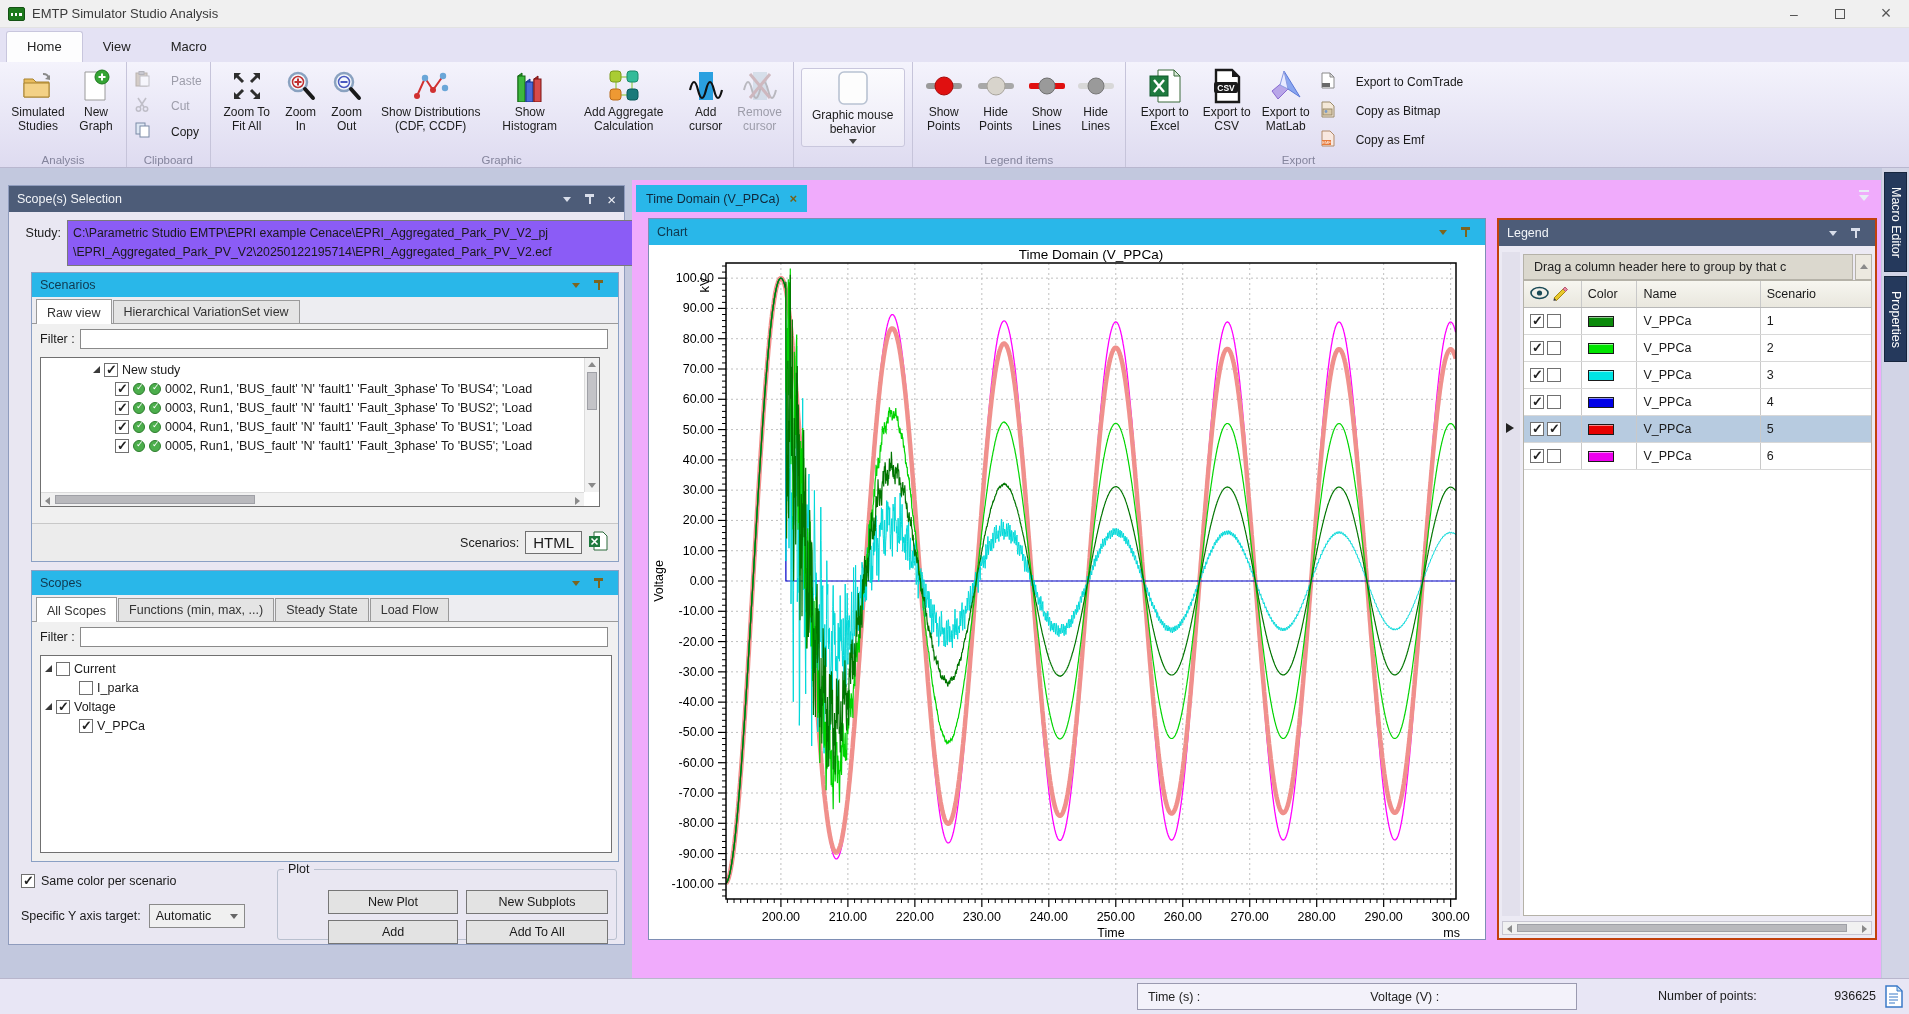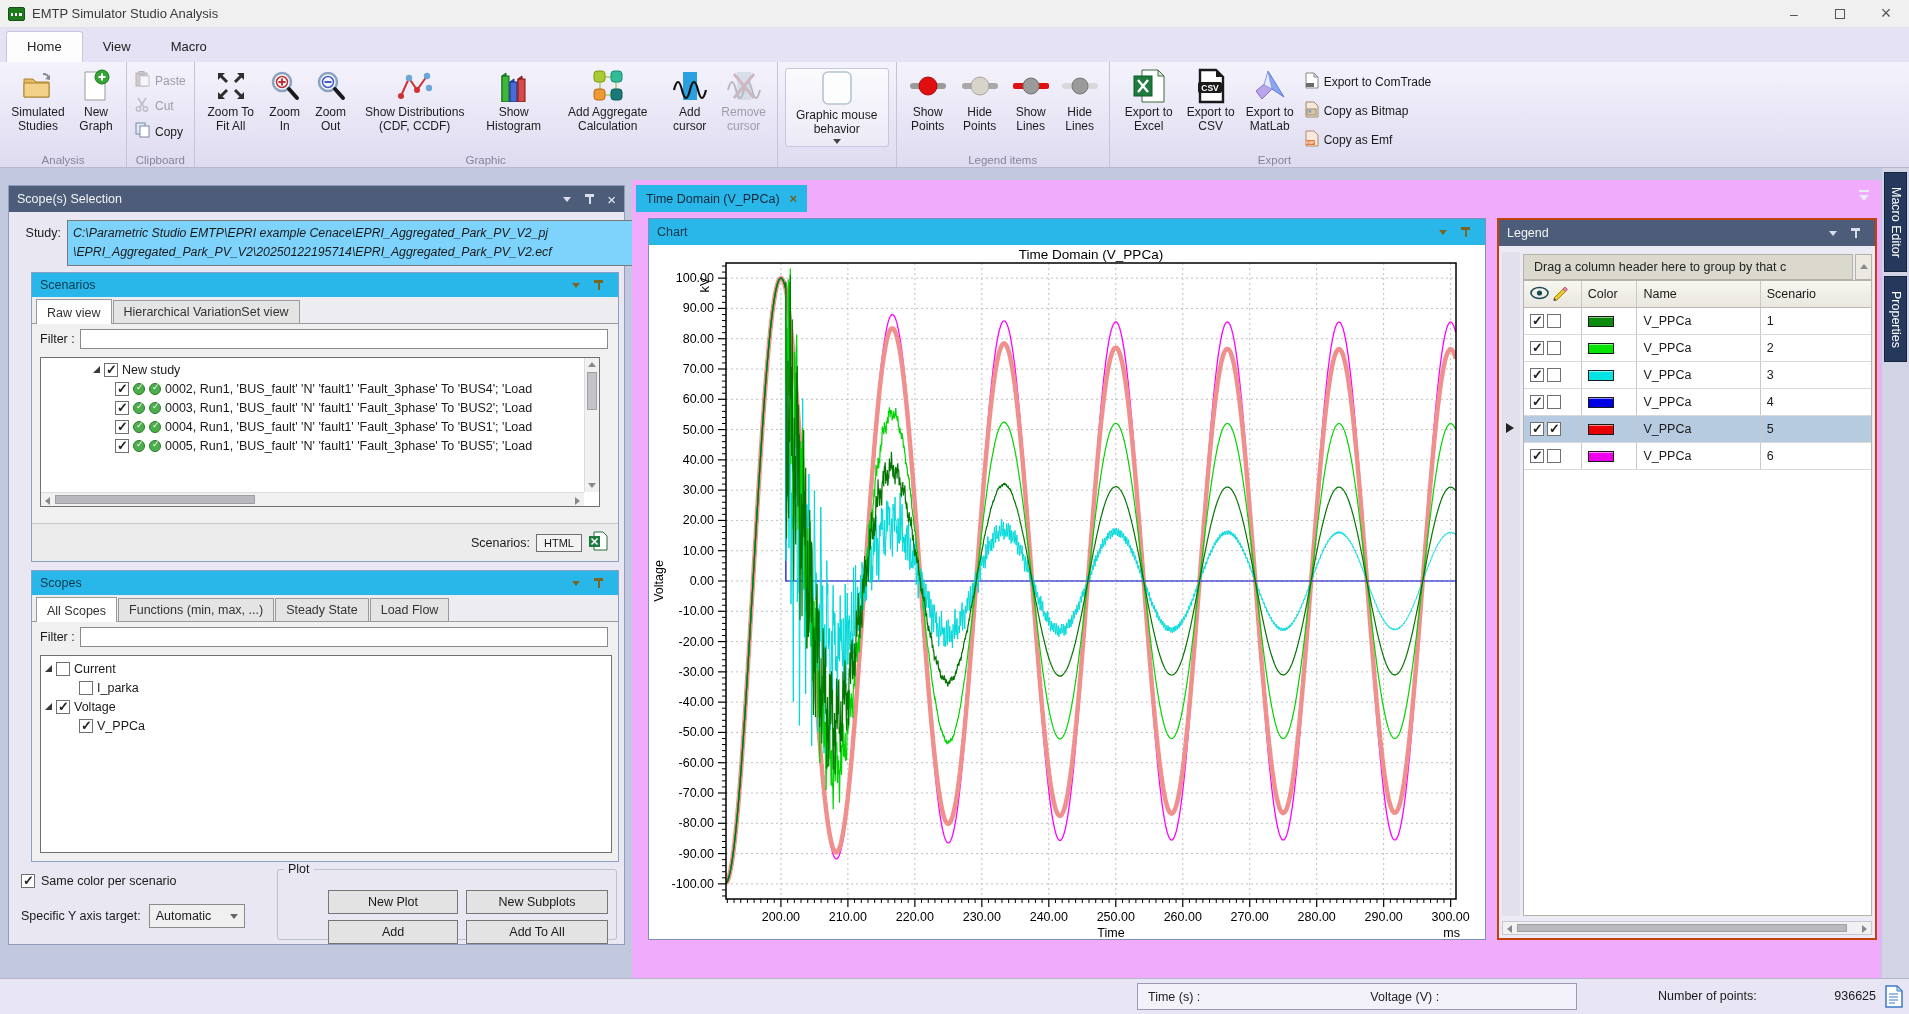--- a/index.html
+++ b/index.html
@@ -29,21 +29,21 @@
   .ribbon { position:absolute; left:0; top:62px; right:0; height:106px;
     background:linear-gradient(#f4f3fc, #dedbf0); border-bottom:1px solid #b9b7cf; display:flex; }
   .rgroup { position:relative; display:flex; align-items:flex-start; padding:3px 5px 17px; border-right:1px solid #c6c4da; }
   .glabel { position:absolute; bottom:1px; left:0; right:0; text-align:center; font-size:11.5px; color:#84849c; }
   .lg-btn { display:flex; flex-direction:column; align-items:center; justify-content:flex-start; padding:3px 2px; border-radius:3px; }
   .lg-btn .ico { height:36px; display:flex; align-items:center; justify-content:center; margin-bottom:2px; }
   .lg-btn .lbl { font-size:12px; line-height:1.15; text-align:center; color:#1c1c1c; }
   .disabled .lbl { color:#9d9daa; }
   .disabled .ico { opacity:.45; filter:grayscale(.6); }
   .sm-col { display:flex; flex-direction:column; justify-content:flex-start; gap:5px; padding-top:5px; }
-  .sm-btn { display:flex; align-items:center; gap:5px; font-size:12px; padding:1px 3px; }
+  .sm-btn { display:flex; align-items:center; gap:21px; font-size:12px; padding:1px 3px; }
   .mouse-frame { border:1px solid #c9c7dd; background:linear-gradient(#fbfbfe,#eceaf6); border-radius:3px; margin:3px 2px; padding:2px 6px; }
 
   
   .main { position:absolute; left:0; top:168px; right:0; height:810px; background:#c2c8de; }
 
   
   .panel { position:absolute; background:#e9e7f2; border:1px solid #8f9cbd; }
   .p-hdr { height:26px; background:#4d5c78; color:#f2f4f8; display:flex; align-items:center; padding:0 8px; font-size:12.5px; }
   .p-hdr .sp { flex:1; }
   .caret-down { width:0; height:0; border-left:4px solid transparent; border-right:4px solid transparent; border-top:5px solid #d9deea; margin:0 7px; }
@@ -73,21 +73,21 @@
   .gdot::before { content:"✓"; position:absolute; left:2px; top:-2px; font-size:9px; color:#fff; }
   .expander { width:0; height:0; border-left:7px solid transparent; border-bottom:7px solid #3a3a3a; flex:0 0 auto; }
 
   .vscroll { position:absolute; width:15px; background:#f1f1f1; border-left:1px solid #dcdcdc; }
   .vthumb { position:absolute; left:2px; right:2px; background:#c3c3c7; border:1px solid #9fa0a6; }
   .hscroll { position:absolute; height:14px; background:#f1f1f1; border-top:1px solid #dcdcdc; }
   .hthumb { position:absolute; top:2px; bottom:2px; background:#b9b9bd; border:1px solid #9fa0a6; }
   .sarrow { position:absolute; width:0; height:0; }
 
   .wbtn { background:#e3e3e3; border:1px solid #767676; font-size:12.5px; text-align:center; padding:4px 8px; color:#1a1a1a; }
-  .html-btn { background:#f3f3f3; border:1px solid #707070; padding:2px 7px; font-size:11px; }
+  .html-btn { background:#f3f3f3; border:1px solid #707070; padding:2px 7px; font-size:15px; }
 
   fieldset.plotset { position:absolute; border:1px solid #b9c0cf; border-radius:3px; }
   fieldset.plotset legend { font-size:12.5px; padding:0 4px; margin-left:6px; color:#1a1a1a; }
 
   .ysel { display:inline-flex; align-items:center; justify-content:space-between; width:96px; height:24px; background:#f0f0f0; border:1px solid #8a8a8a; padding:0 6px; font-size:12.5px; }
   .ysel .chev { width:0; height:0; border-left:4px solid transparent; border-right:4px solid transparent; border-top:5px solid #666; }
 
   
   .doc-well { position:absolute; left:632px; top:12px; width:1249px; height:798px; background:#f0abfc; }
   .doc-tab { position:absolute; left:4px; top:5px; height:27px; background:#29b7e9; color:#11293c; display:flex; align-items:center; padding:0 10px; font-size:12.5px; gap:10px; }
@@ -431,21 +431,21 @@
     <div class="panel" style="left:8px; top:17px; width:617px; height:760px;">
       <div class="p-hdr">
         <span>Scope(s) Selection</span>
         <span class="sp"></span>
         <span class="caret-down"></span>
         <span class="pin-ico"></span>
         <span class="close-w"></span>
       </div>
 
       <div style="position:absolute; left:8px; top:40px; width:44px; text-align:right; font-size:12.5px;">Study:</div>
-      <div style="position:absolute; left:58px; top:34px; width:652px; height:46px; background:#7dd3fc; border:1px solid #7a7a7a; padding:3px 5px; font-size:12.3px; line-height:1.55; white-space:nowrap; overflow:hidden;font-style:italic;">
+      <div style="position:absolute; left:58px; top:34px; width:652px; height:46px; background:#8b5cf6; border:1px solid #7a7a7a; padding:3px 5px; font-size:12.3px; line-height:1.55; white-space:nowrap; overflow:hidden;">
         <div>C:\Parametric Studio EMTP\EPRI example Cenace\EPRI_Aggregated_Park_PV_V2_pj</div>
         <div>\EPRI_Aggregated_Park_PV_V2\20250122195714\EPRI_Aggregated_Park_PV_V2.ecf</div>
       </div>
 
       <div class="subpanel" style="left:22px; top:86px; width:588px; height:290px;">
         <div class="cyan-hdr">
           <span>Scenarios</span>
           <span class="sp"></span>
           <span class="caret-down olive"></span>
           <span class="pin-ico olive"></span>

